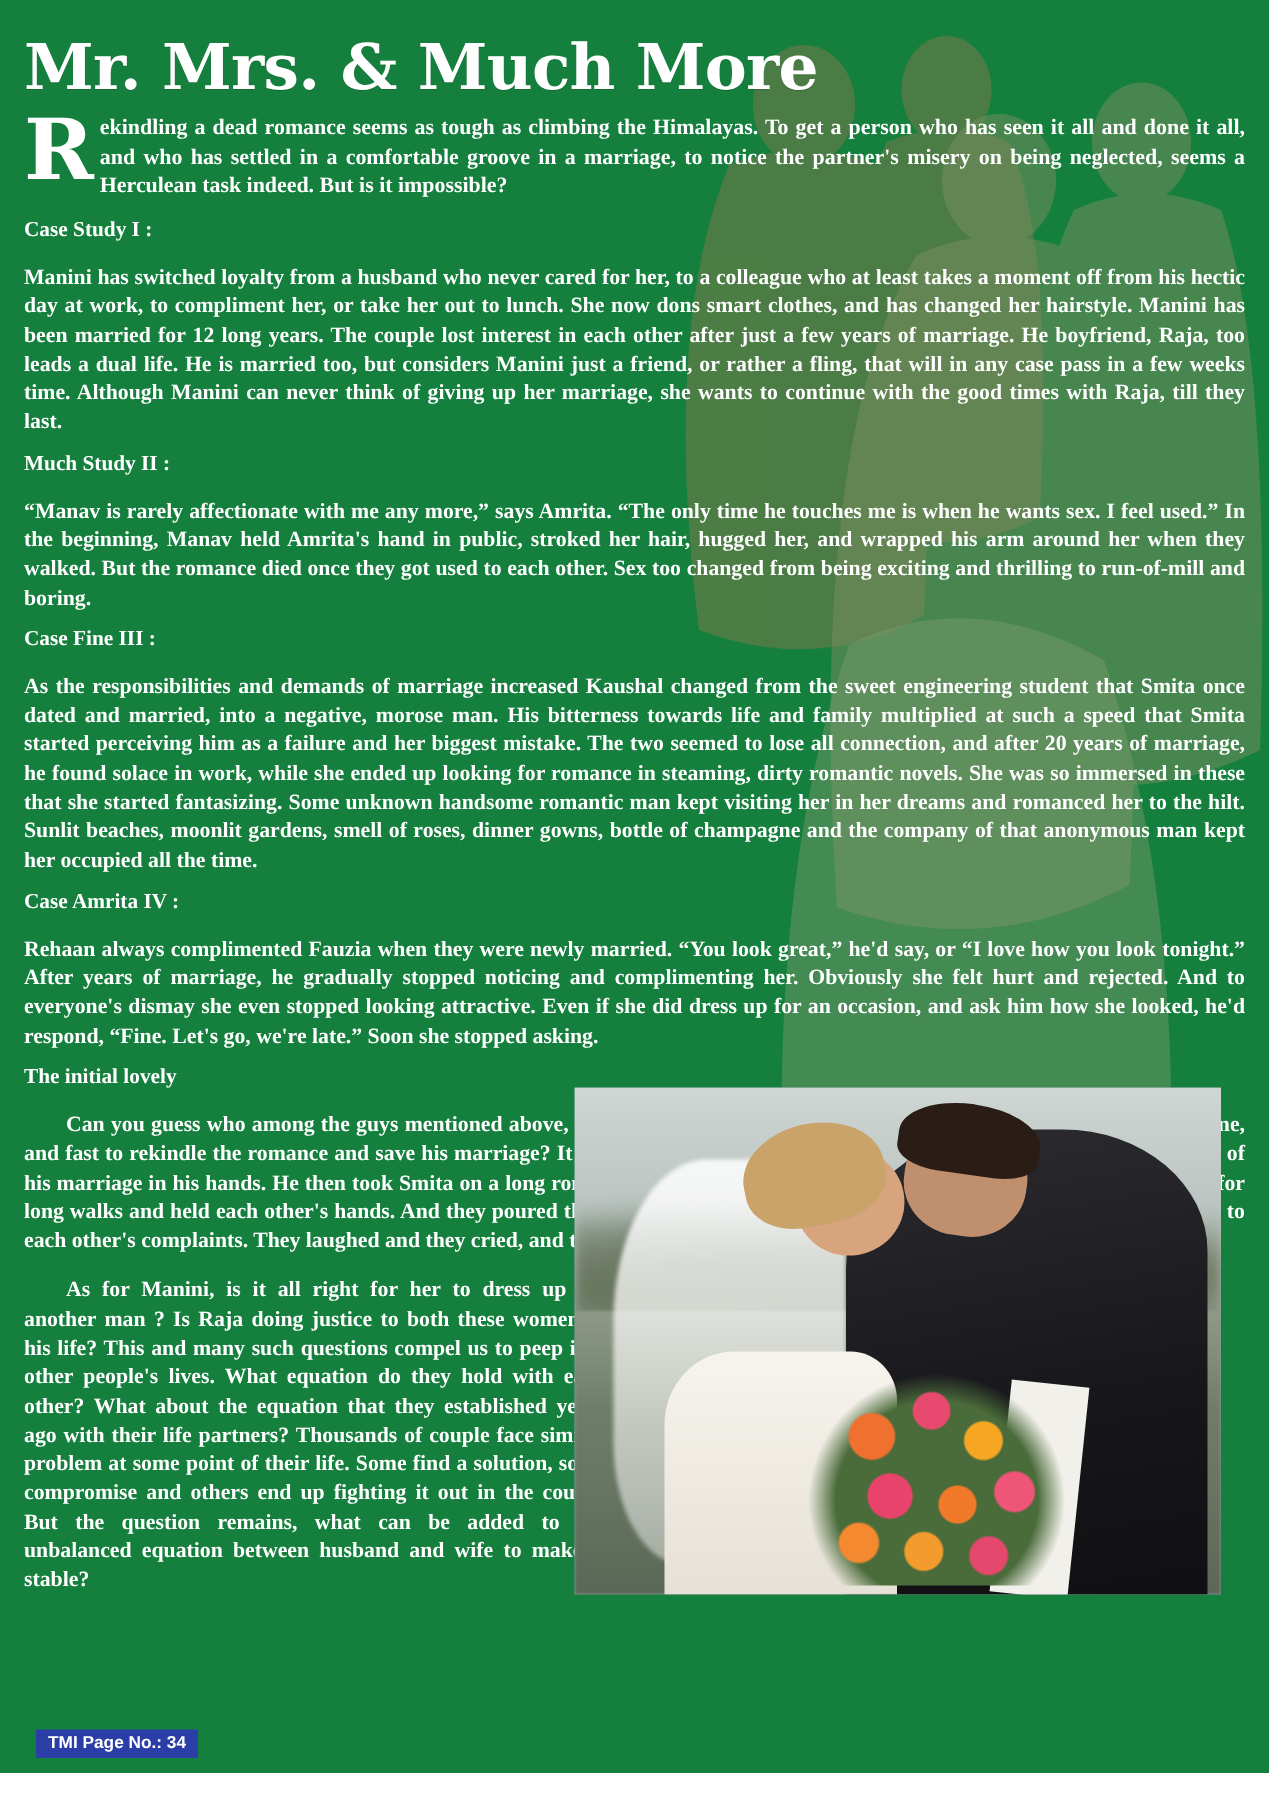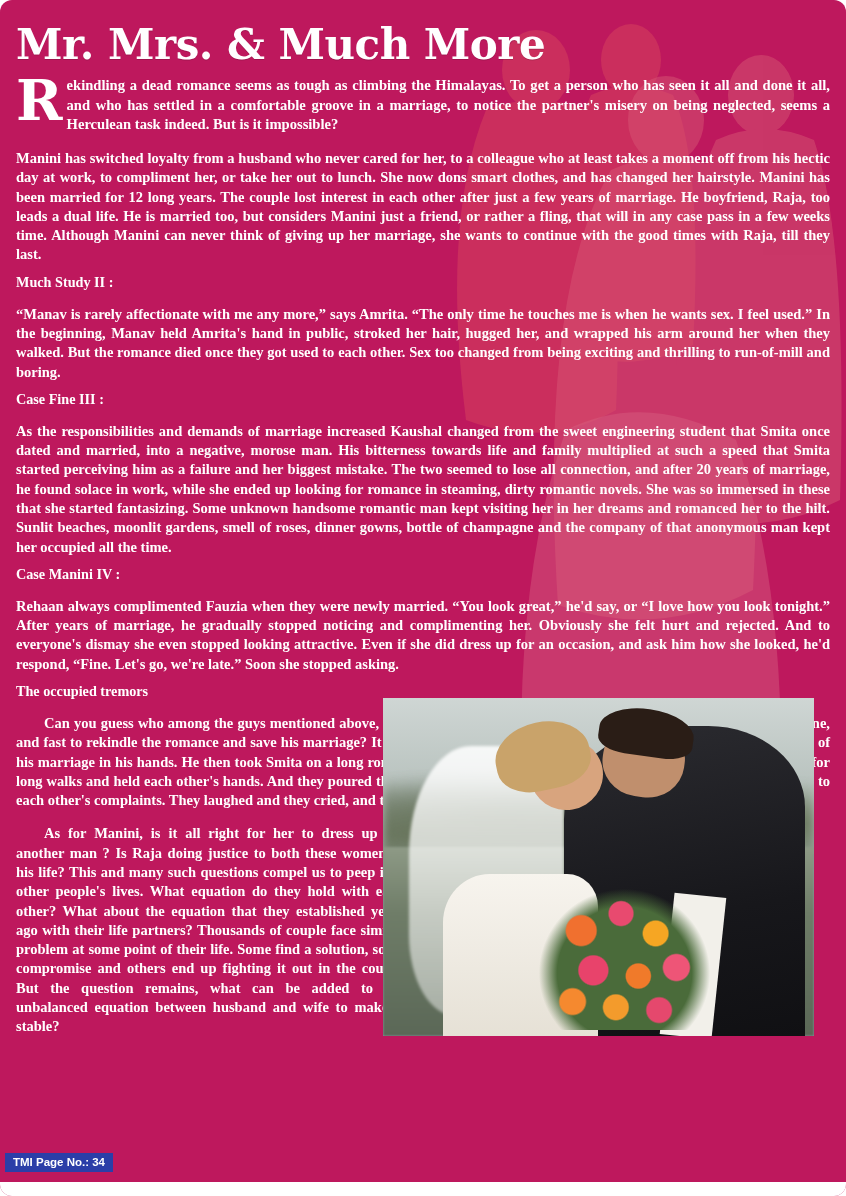--- a/index.html
+++ b/index.html
@@ -4,24 +4,23 @@
 <style>
   html, body {
     margin: 0;
     padding: 0;
     background: #ffffff;
   }
   .page {
     position: relative;
     width: 846px;
     height: 1196px;
-    background: #be185d;
+    background: #15803d;
     overflow: hidden;
     font-family: "Liberation Serif", serif;
-    border-radius: 12px;
   }
   
   .bg-art {
     position: absolute;
     top: 0;
     right: 0;
     width: 430px;
     height: 880px;
     pointer-events: none;
     opacity: 0.45;
@@ -207,21 +206,21 @@
       radial-gradient(circle at 32% 58%, #e8436b 0 10%, rgba(0,0,0,0) 11%),
       radial-gradient(circle at 58% 62%, #f07a2a 0 9%, rgba(0,0,0,0) 10%),
       radial-gradient(circle at 80% 56%, #ee5577 0 8%, rgba(0,0,0,0) 9%),
       radial-gradient(circle at 45% 84%, #f39b2c 0 8%, rgba(0,0,0,0) 9%),
       radial-gradient(circle at 70% 86%, #e5486d 0 7%, rgba(0,0,0,0) 8%),
       radial-gradient(circle at 20% 80%, #f5892f 0 7%, rgba(0,0,0,0) 8%),
       radial-gradient(ellipse at 50% 60%, #4a6b3a 0 55%, rgba(0,0,0,0) 70%);
   }
   .page-tag {
     position: absolute;
-    left: 5px;
+    left: 24px;
     bottom: 24px;
     background: #2b3ea8;
     color: #ffffff;
     font-family: "Liberation Sans", sans-serif;
     font-size: 11.5px;
     font-weight: bold;
     padding: 3px 8px 4px 8px;
     z-index: 5;
   }
   .bottom-strip {
@@ -258,32 +257,33 @@
   </svg>
 
   <div class="content">
 
     <h1 class="masthead">Mr. Mrs. &amp; Much More</h1>
 
     <p class="lede">
       <span class="dropcap">R</span><span>ekindling a dead romance seems as tough as climbing the Himalayas.  To get a person who has seen it all and done it all, and who has settled in a comfortable groove in a marriage, to notice the partner's misery on being neglected, seems a Herculean task indeed.  But is it impossible?</span>
     </p>
 
+    <h2 class="case-head">Case Study I :</h2>
     <p class="body">Manini has switched loyalty from a husband who never cared for her, to a colleague who at least takes a moment off from his hectic day at work, to compliment her, or take her out to lunch.  She now dons smart clothes, and has changed her hairstyle.  Manini has been married for 12 long years.  The couple lost interest in each other after just a few years of marriage.  He boyfriend, Raja, too leads a dual life.  He is married too, but considers Manini just a friend, or rather a fling, that will in any case pass in a few weeks time.  Although Manini can never think of giving up her marriage, she wants to continue with the good times with Raja, till they last.</p>
 
     <h2 class="case-head">Much Study II :</h2>
     <p class="body">“Manav is rarely affectionate with me any more,” says Amrita.  “The only time he touches me is when he wants sex.  I feel used.” In the beginning,  Manav held Amrita's hand in public, stroked her hair, hugged her, and wrapped his arm around her when they walked.  But the romance died once they got used to each other.  Sex too changed from being exciting and thrilling to run-of-mill and boring.</p>
 
     <h2 class="case-head">Case Fine III :</h2>
     <p class="body">As the responsibilities and demands of marriage increased Kaushal changed from the sweet engineering student that Smita once dated and married, into a negative, morose man.  His bitterness towards life and family multiplied at such a speed that Smita started perceiving him as a failure and her biggest mistake.  The two seemed to lose all connection, and after 20 years of marriage, he found solace in work, while she ended up looking for romance in steaming, dirty romantic novels.  She was so immersed in these that she started fantasizing.  Some unknown handsome romantic man kept visiting her in her dreams and romanced her to the hilt.  Sunlit beaches, moonlit gardens, smell of roses, dinner gowns, bottle of champagne and the company of that anonymous man kept her occupied all the time.</p>
 
-    <h2 class="case-head">Case Manini IV :</h2>
+    <h2 class="case-head">Case Amrita IV :</h2>
     <p class="body">Rehaan always complimented Fauzia when they were newly married. “You look great,” he'd say, or “I love how you look tonight.” After years of marriage, he gradually stopped noticing and complimenting her.  Obviously she felt hurt and rejected.  And to everyone's dismay she even stopped looking attractive.  Even if she did dress up for an occasion, and ask him how she looked, he'd respond, “Fine.  Let's go, we're late.” Soon she stopped asking.</p>
 
-    <h2 class="case-head">The occupied tremors</h2>
+    <h2 class="case-head">The initial lovely</h2>
 
     <div class="wrap-zone">
       <div class="photo">
         <div class="photo-inner">
           <div class="sky"></div>
           <div class="trees"></div>
           <div class="ground"></div>
           <div class="veil"></div>
           <div class="groom"></div>
           <div class="shirt"></div>

